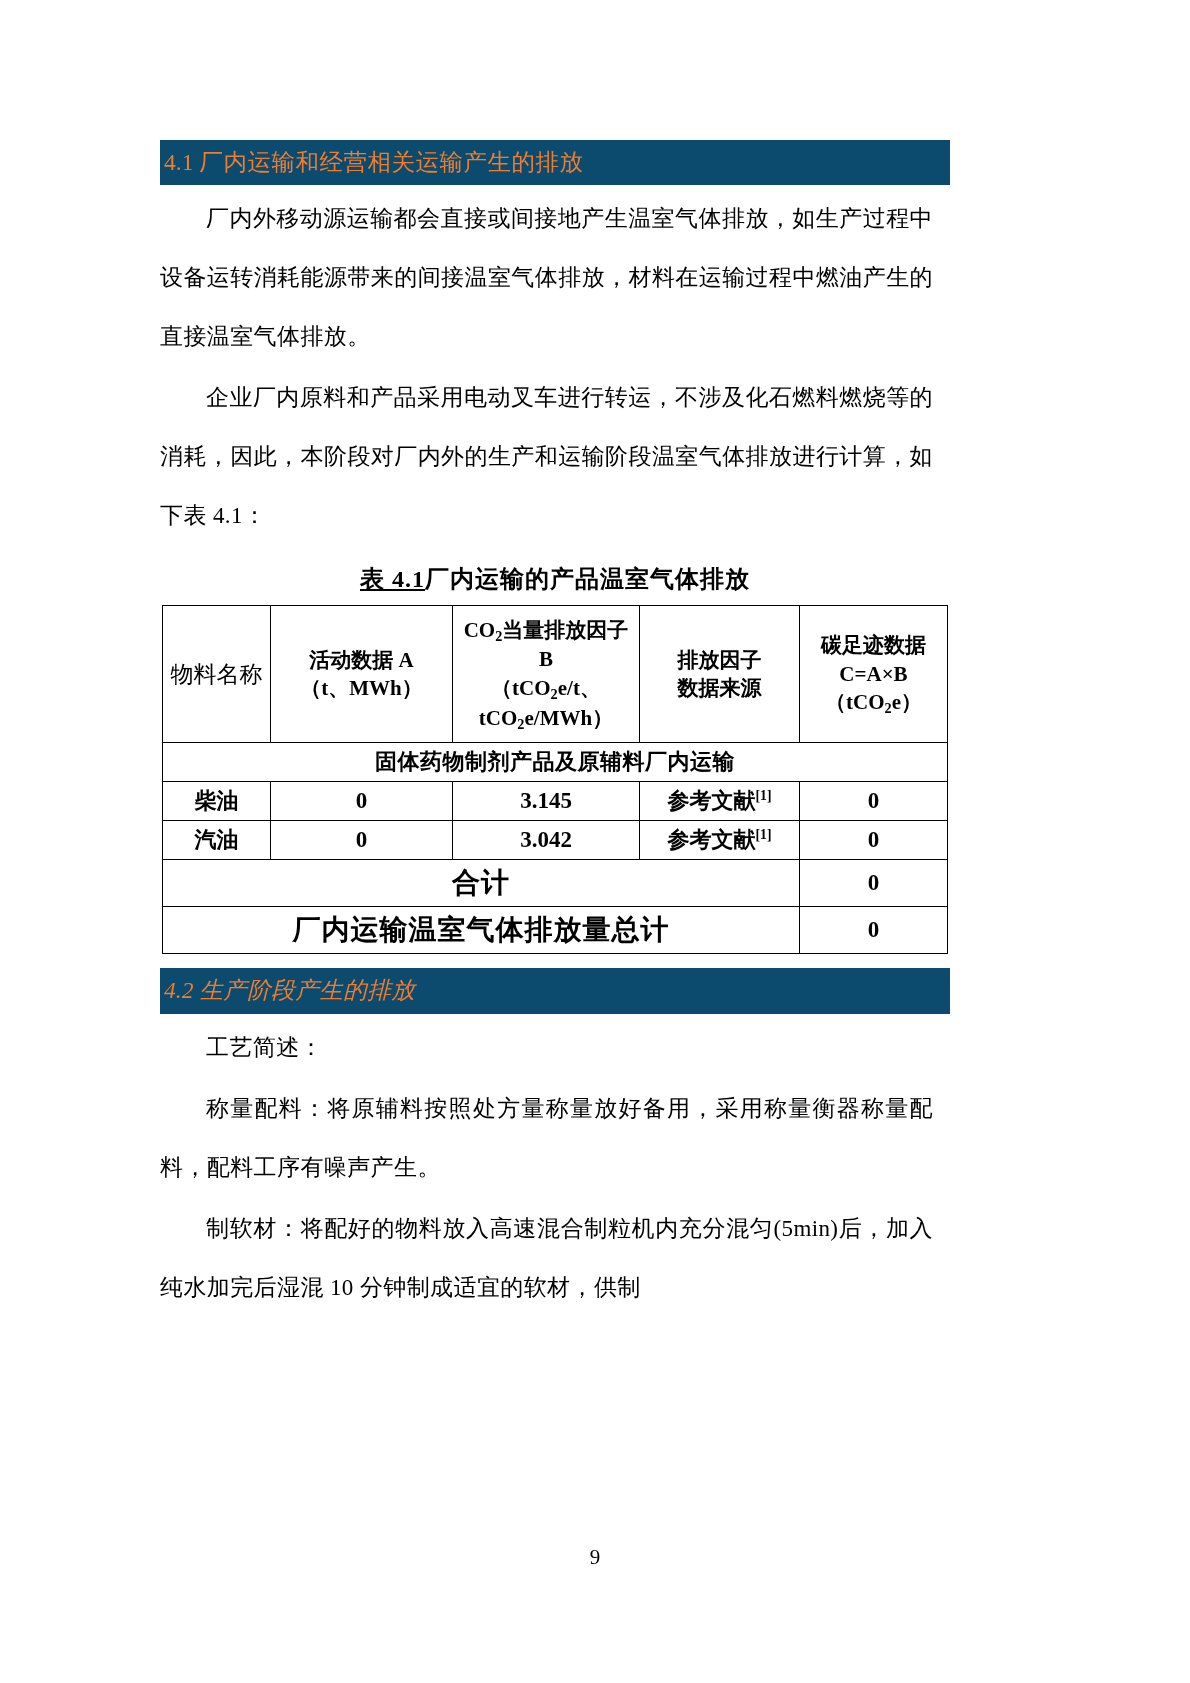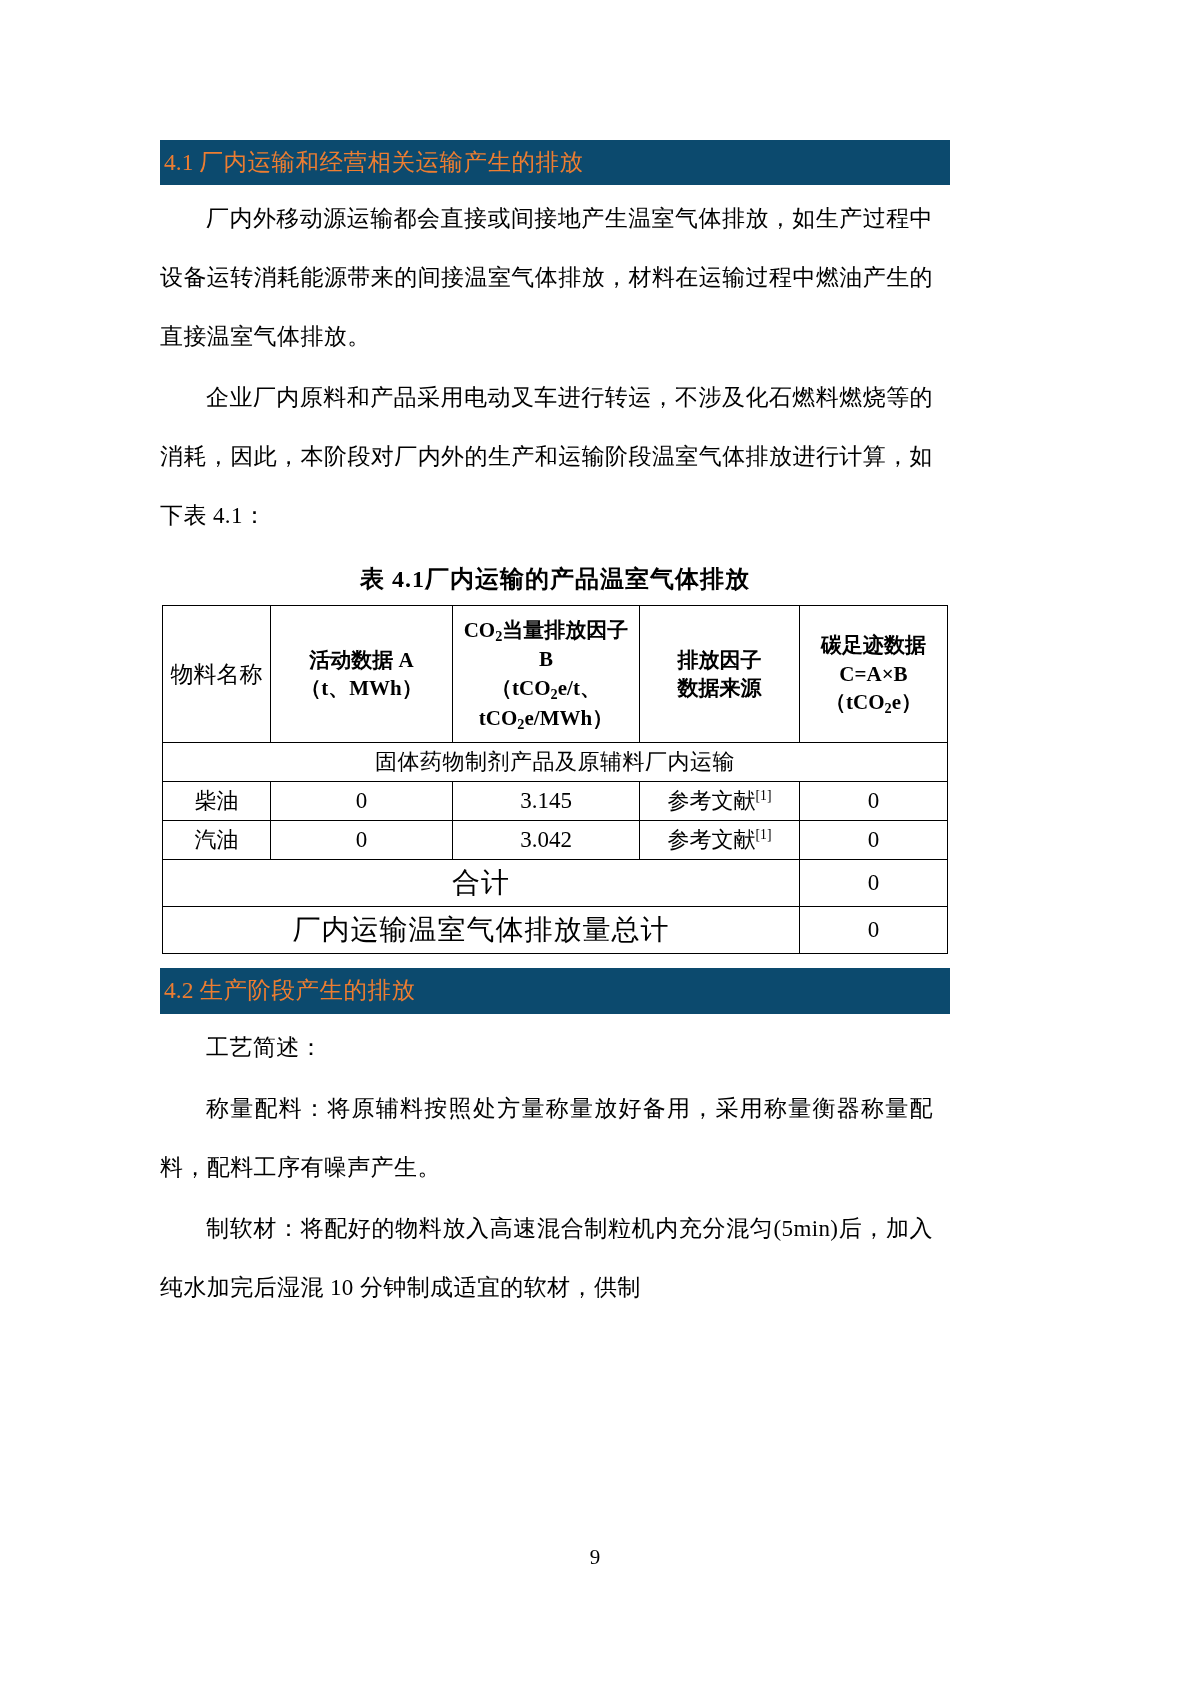--- a/index.html
+++ b/index.html
@@ -60,36 +60,36 @@
   }
 
   
   .table-caption {
     text-align: center;
     font-size: 24px;
     font-weight: bold;
     margin: 18px 0 10px 0;
     letter-spacing: 1px;
   }
-  .table-caption .cap-num { margin-right: 0; }
+  .table-caption .cap-num { margin-right: 0; text-decoration: underline; }
 
   
   table.emis {
     border-collapse: collapse;
     width: 785px;
     margin: 0 0 0 2px;
     table-layout: fixed;
     font-size: 21px;
   }
   table.emis td, table.emis th {
     border: 1px solid #000;
     text-align: center;
     vertical-align: middle;
     padding: 4px 2px;
-    font-weight: normal;
+    font-weight: bold;
   }
   table.emis th {
     font-weight: bold;
     line-height: 1.35;
     height: 128px;
     font-size: 21px;
   }
   table.emis th.first-col { font-weight: normal; font-size: 23px;}
   .col1 { width: 108px; }
   .col2 { width: 182px; }
@@ -209,21 +209,21 @@
           <td class="total-val">0</td>
         </tr>
 
         <tr>
           <td class="total-label" colspan="4">厂内运输温室气体排放量总计</td>
           <td class="total-val">0</td>
         </tr>
       </tbody>
     </table>
 
-    <div class="heading" style="margin-top:14px;">
+    <div class="heading" style="margin-top:14px;font-style:italic;">
       <span class="num">4.2</span><span>生产阶段产生的排放</span>
     </div>
 
     <p class="body">工艺简述：</p>
     <p class="body">称量配料：将原辅料按照处方量称量放好备用，采用称量衡器称量配料，配料工序有噪声产生。</p>
     <p class="body">制软材：将配好的物料放入高速混合制粒机内充分混匀(5min)后，加入纯水加完后湿混 10 分钟制成适宜的软材，供制</p>
 
   </div>
 
   <div class="page-number">9</div>

